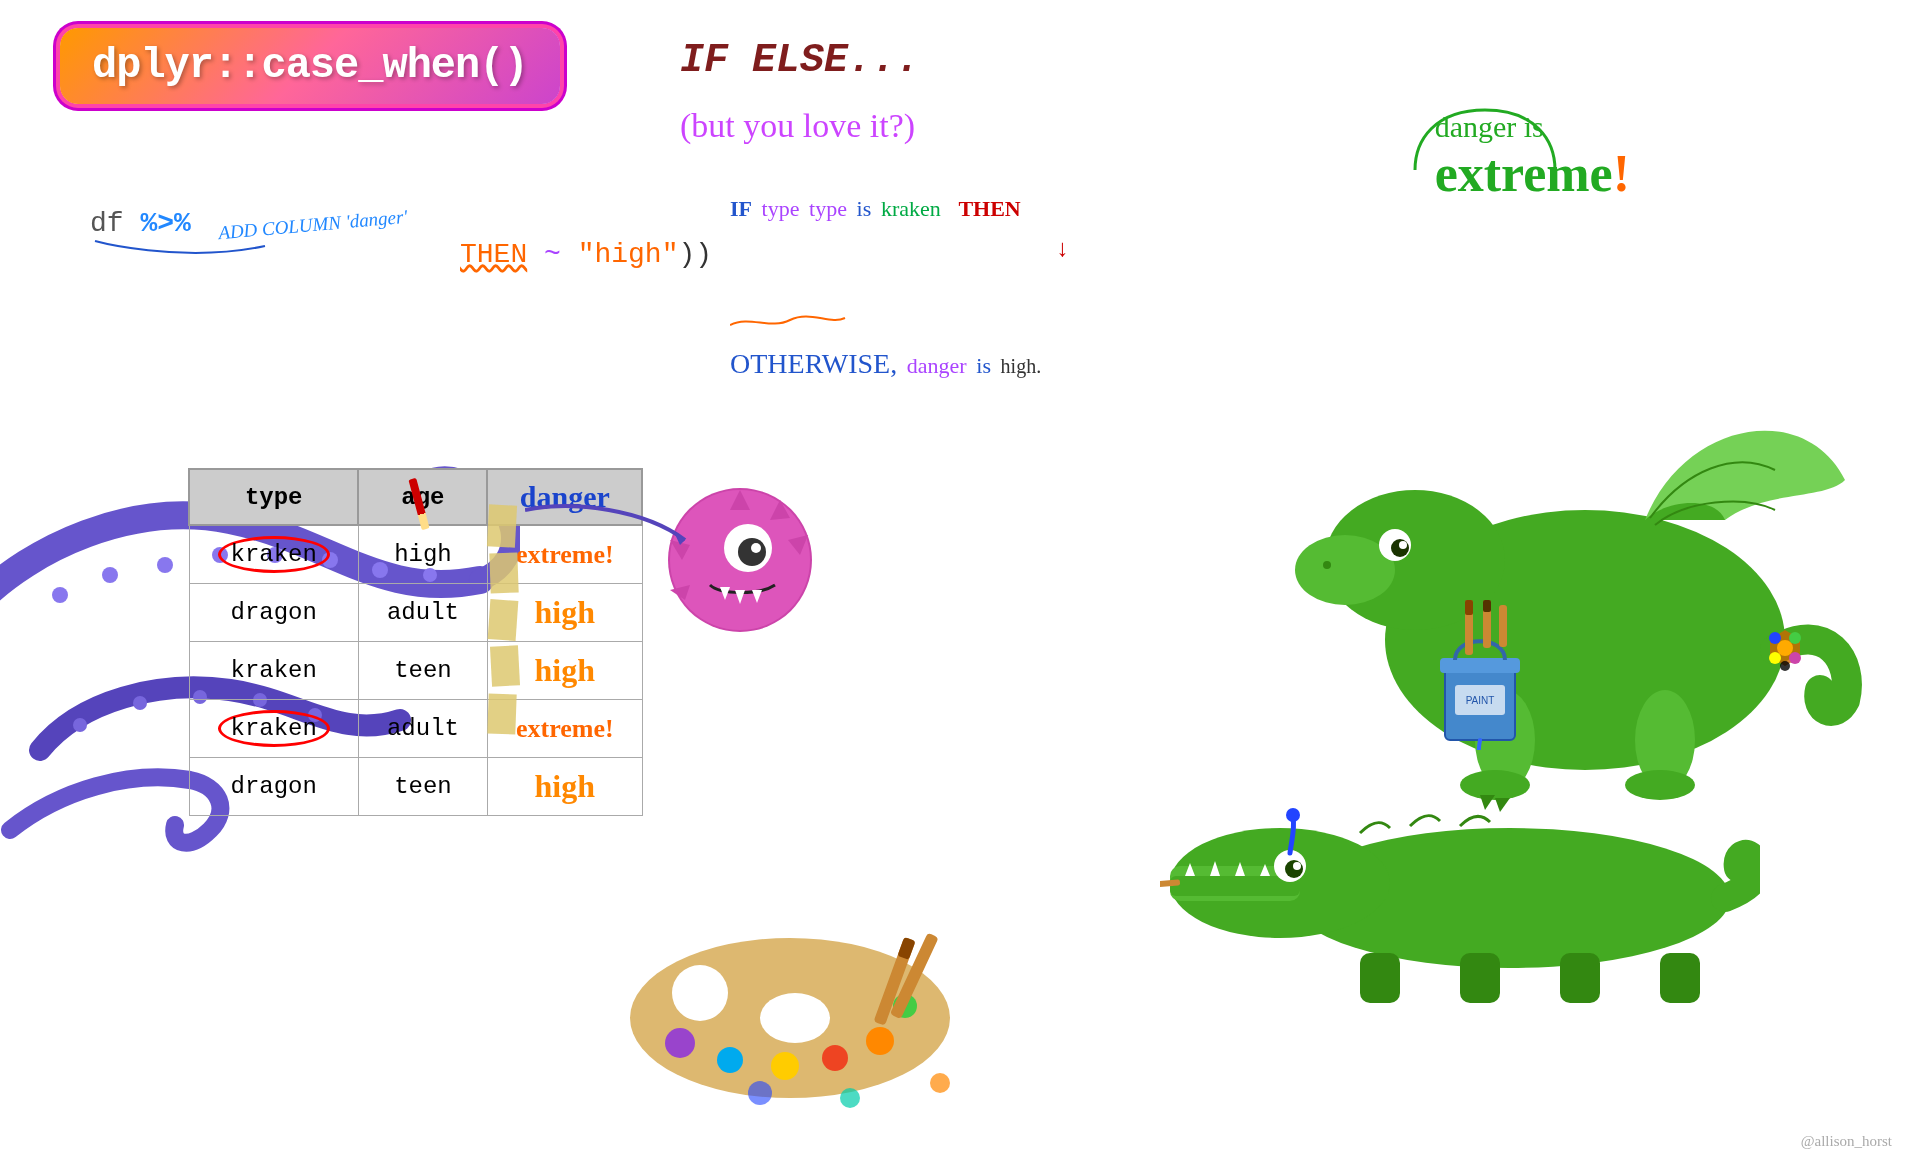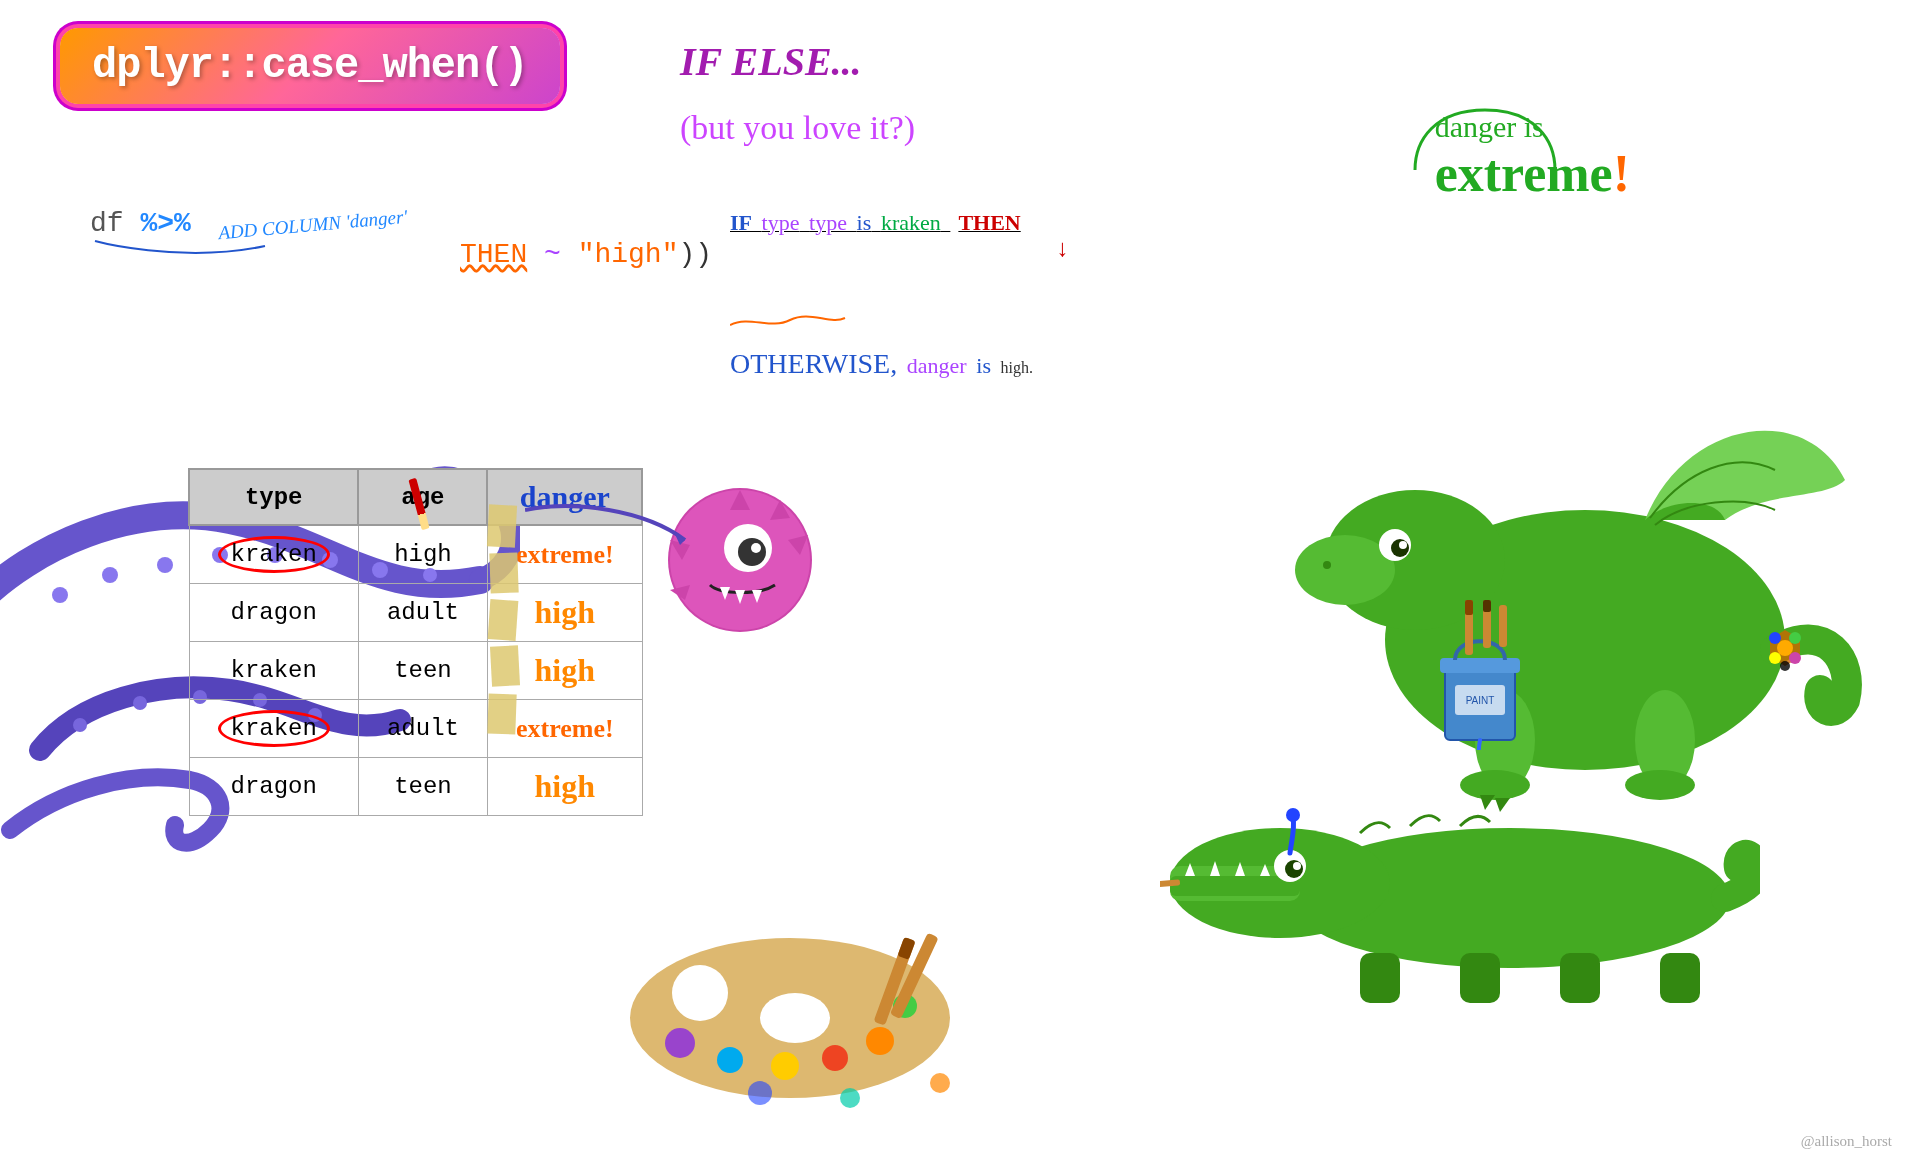--- a/index.html
+++ b/index.html
@@ -49,21 +49,21 @@
     }
   </style>
 </head>
 <body>
 
 <div class="title-box">
   <span class="title-text">dplyr::case_when()</span>
 </div>
 
 <div style="position:absolute; top:38px; left:680px;">
-  <div style="font-size:40px; font-weight:700; color:#a21caf; font-family:Liberation Serif, serif; font-style:italic;">IF ELSE...</div>
+  <div style="font-size:40px; font-weight:700; color:#7f1d1d; font-family:Liberation Mono, monospace; font-style:italic;">IF ELSE...</div>
   <div style="font-size:34px; color:#cc44ff; font-family:'Comic Sans MS',cursive;margin-top:24px;">(but you love it?)</div>
 </div>
 
 <div style="position:absolute; top:110px; right:290px; text-align:left;">
   
   <svg width="180" height="80" style="position:absolute; left:-30px; top:-10px;">
     <path d="M 10 70 C 10 40, 30 10, 80 10 C 130 10, 150 40, 150 70" fill="none" stroke="#22aa22" stroke-width="3"></path>
   </svg>
   <span style="font-size:30px; color:#22aa22; font-family:'Comic Sans MS',cursive;">danger is</span><br>
   <span style="font-size:52px; font-weight:900; color:#22aa22; font-family:'Comic Sans MS',cursive;">extreme<span style="color:#ff6600;">!</span></span>
@@ -80,36 +80,36 @@
   <svg width="180" height="30" style="position:absolute; top:28px; left:0;">
     <path d="M 5 5 C 5 5, 90 28, 175 10" fill="none" stroke="#2255cc" stroke-width="2"></path>
   </svg>
 
 
   <div style="font-size:28px; color:#333; font-family:'Courier New',monospace;">
     <span style="margin-left:370px;"><span style="color:#ff6600; text-decoration:underline; text-decoration-style:wavy; text-decoration-color:#ff6600;">THEN</span> <span style="color:#aa44ff;">~</span> <span style="color:#ff6600;">"high"</span>))</span>
   </div>
 </div>
 
-<div style="position:absolute; top:210px; left:730px;text-decoration:underline;">
+<div style="position:absolute; top:196px; left:730px;">
   <span style="color:#2255cc; font-size:22px; font-family:'Comic Sans MS',cursive; font-weight:bold;">IF</span>
   <span style="color:#aa44ff; font-size:22px; font-family:'Comic Sans MS',cursive;">type</span>
   <span style="color:#aa44ff; font-size:22px; font-family:'Comic Sans MS',cursive;">type</span>
   <span style="color:#2255cc; font-size:22px; font-family:'Comic Sans MS',cursive;">is</span>
   <span style="color:#00aa44; font-size:22px; font-family:'Comic Sans MS',cursive;">kraken</span>
   <span style="color:#cc0000; font-size:22px; font-family:'Comic Sans MS',cursive; font-weight:bold; margin-left:8px;">THEN</span>
 </div>
 
 <div style="position:absolute; top:236px; left:1055px; color:#cc0000; font-size:24px;">↓</div>
 
 <div style="position:absolute; top:348px; left:730px;">
   <span style="color:#2255cc; font-size:28px; font-family:'Comic Sans MS',cursive; font-weight:normal;">OTHERWISE,</span>
   <span style="color:#aa44ff; font-size:22px; font-family:'Comic Sans MS',cursive;">danger</span>
   <span style="color:#2255cc; font-size:22px; font-family:'Comic Sans MS',cursive;">is</span>
-  <span style="color:#333; font-size:16px; font-family:'Comic Sans MS',cursive;">high.</span>
+  <span style="color:#333; font-size:20px; font-family:'Comic Sans MS',cursive;">high.</span>
 </div>
 
 <svg style="position:absolute; top:310px; left:730px;" width="120" height="20">
   <path d="M 0 15 C 20 5, 40 20, 60 10 C 80 0, 100 15, 115 8" fill="none" stroke="#ff6600" stroke-width="2"></path>
 </svg>
 
 <svg style="position:absolute; top:400px; left:-20px;" width="540" height="500">
 
   <path d="M 0 200 C 50 150, 150 100, 250 120 C 350 140, 400 200, 500 180" fill="none" stroke="#6655cc" stroke-width="28" stroke-linecap="round"></path>
 

